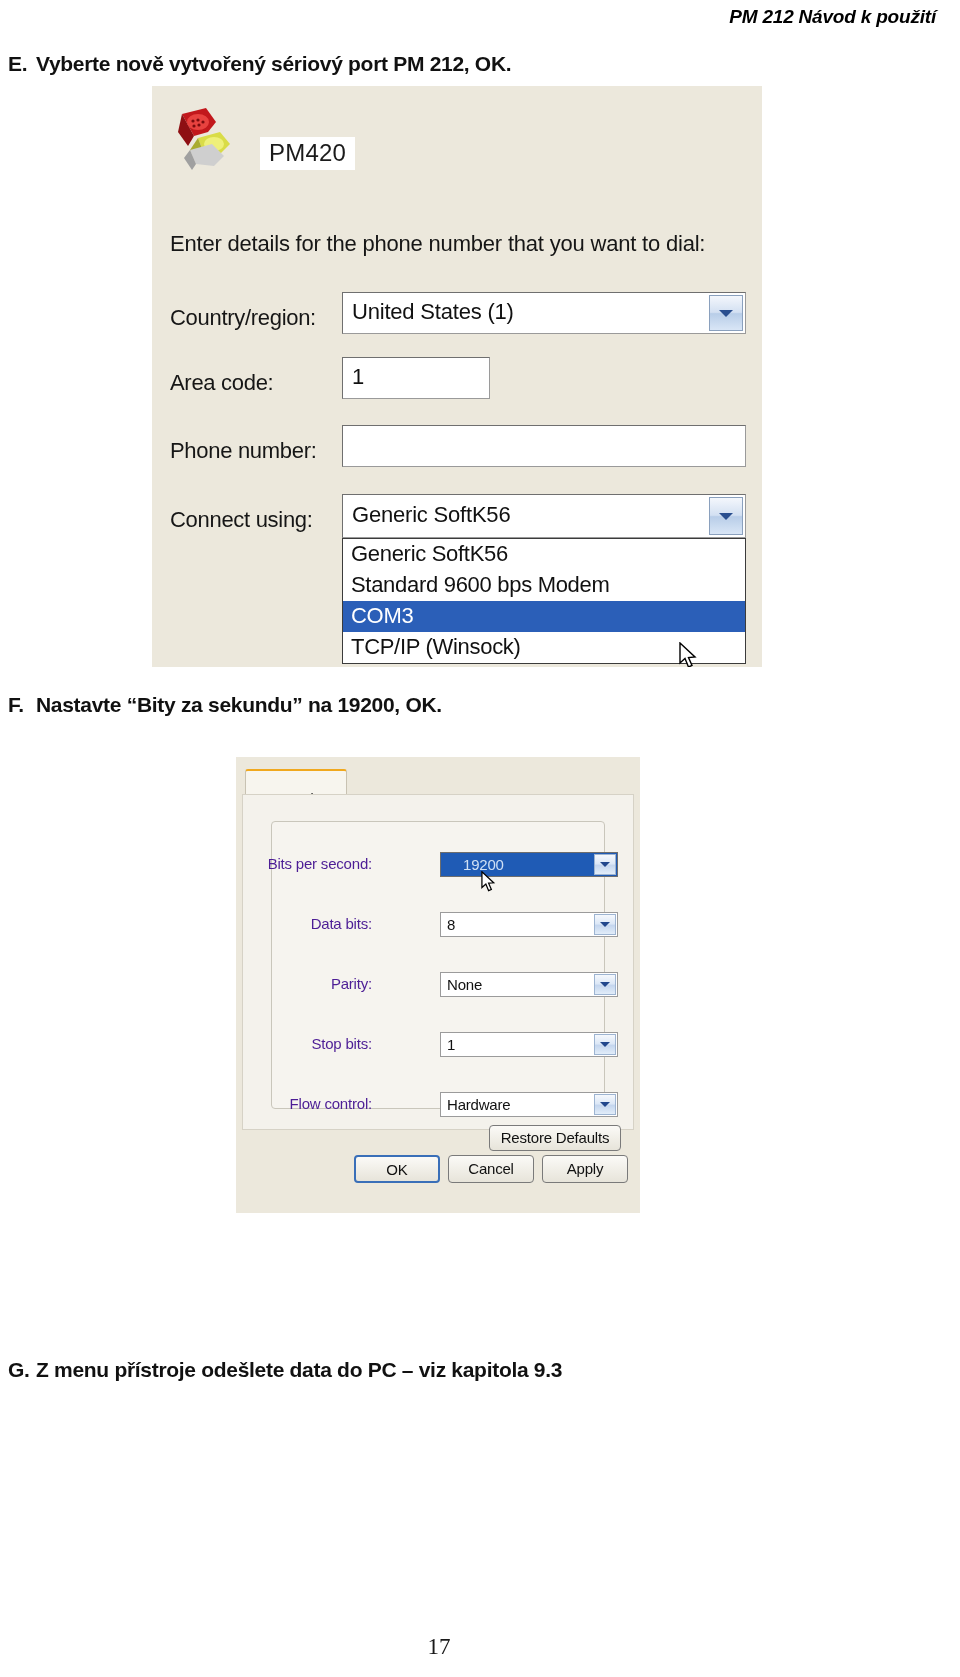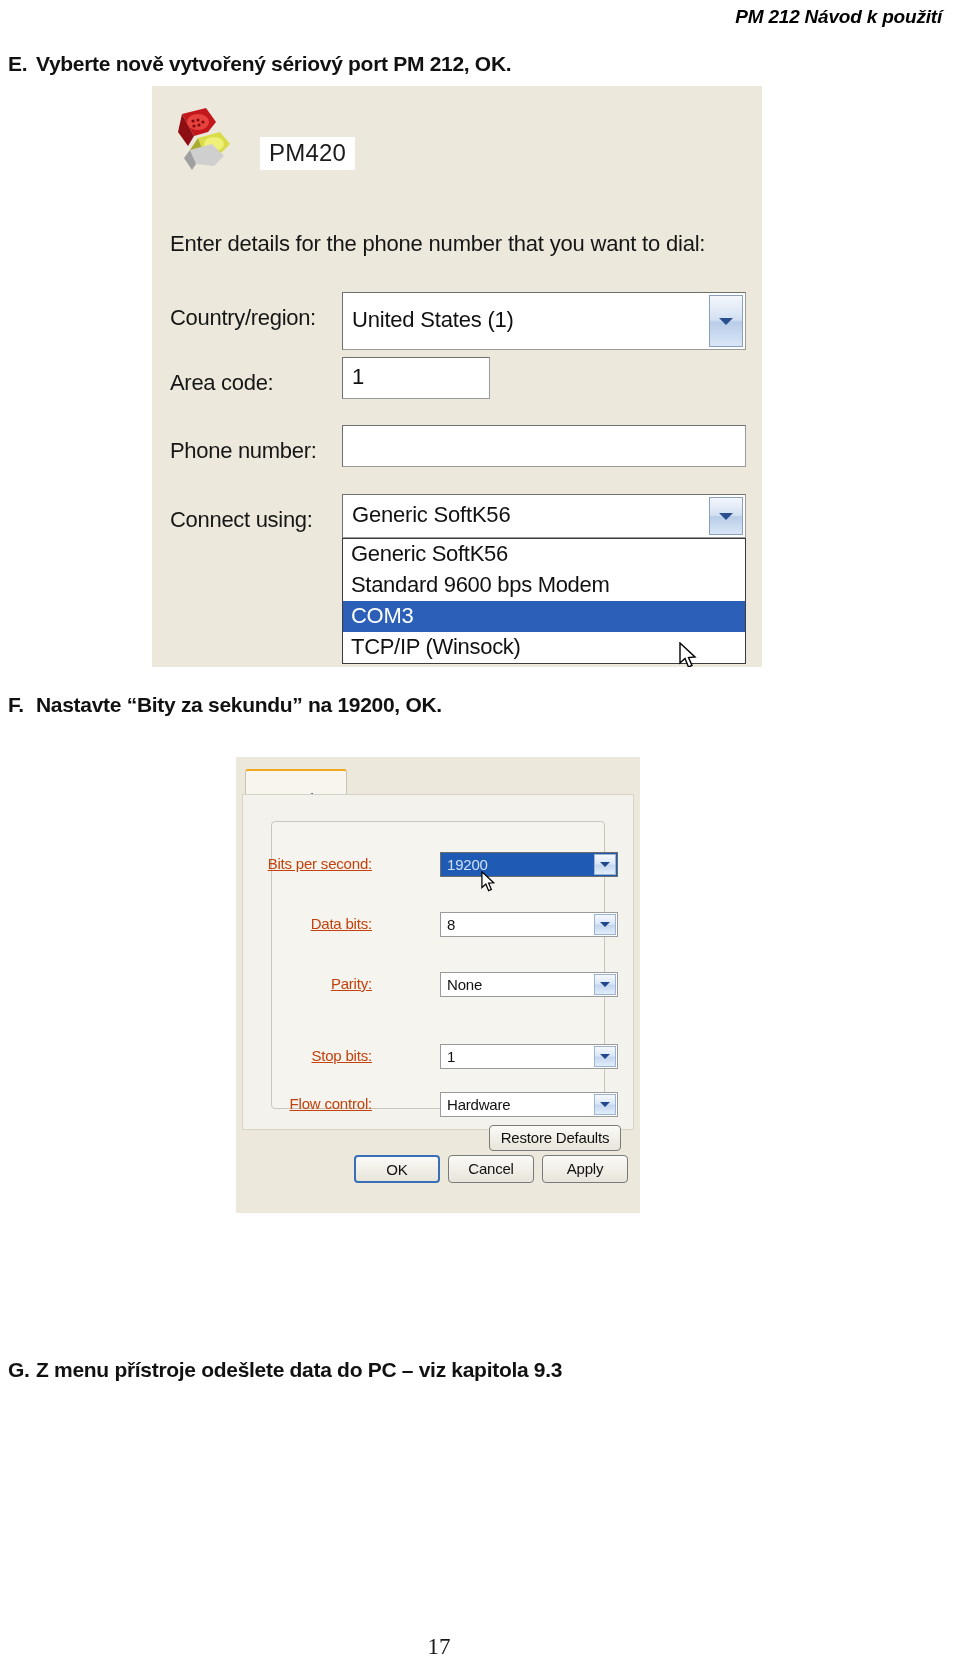--- a/index.html
+++ b/index.html
@@ -13,21 +13,21 @@
     position: relative;
     font-family: "Liberation Sans", sans-serif;
     color: #000000;
     overflow: hidden;
   }
 
   
   .running-head {
     position: absolute;
     top: 6px;
-    right: 18px;
+    right: 24px;
     font-style: italic;
     font-weight: bold;
     font-size: 19px;
     letter-spacing: -0.2px;
     color: #000;
     white-space: nowrap;
   }
 
   
   .step {
@@ -235,24 +235,23 @@
     position: absolute;
     left: 0;
     right: 0;
     height: 26px;
   }
   .fig-port .prow .lbl {
     position: absolute;
     right: 232px;
     top: 3px;
     font-size: 15px;
-    color: #c2410c;
-    white-space: nowrap;
-    letter-spacing: -0.2px;
-    text-decoration: underline;
+    color: #4c1d95;
+    white-space: nowrap;
+    letter-spacing: -0.2px;
   }
   .fig-port .prow .combo {
     position: absolute;
     left: 168px;
     width: 178px;
     top: 0;
     height: 25px;
     background: #ffffff;
     border: 1px solid #9b9b9b;
     box-sizing: border-box;
@@ -265,20 +264,21 @@
     color: #111;
     letter-spacing: -0.2px;
     white-space: nowrap;
   }
   .fig-port .prow .combo.highlight {
     background: #1f5bb5;
     border: 1px solid #6d6d6d;
   }
   .fig-port .prow .combo.highlight .val {
     color: #cfe0f5;
+    margin-left: 16px;
   }
   .fig-port .prow .arrow {
     position: absolute;
     right: 1px;
     top: 1px;
     bottom: 1px;
     width: 22px;
     background: linear-gradient(180deg,#f5f8fd 0%,#dbe7f6 48%,#c3d5ee 53%,#e2edf9 100%);
     border: 1px solid #9db4d1;
     box-sizing: border-box;
@@ -357,21 +357,21 @@
       <path d="M18 48 L40 42 L52 54 L42 64 L24 62 Z" fill="#cfcfcf"></path>
       <path d="M18 48 L24 62 L20 68 L12 56 Z" fill="#a0a0a0"></path>
     </g>
   </svg>
 
   <div class="dlg-title">PM420</div>
 
   <div class="instruction">Enter details for the phone number that you want to dial:</div>
 
   <div class="row-label" style="left:18px; top:219px;">Country/region:</div>
-  <div class="field" style="left:190px; top:206px; width:404px; height:58px;">
+  <div class="field" style="left:190px; top:206px; width:404px; height:42px;">
     <span class="value">United States (1)</span>
     <span class="combo-arrow">
         <span class="chev"></span>
       </span>
   </div>
 
   <div class="row-label" style="left:18px; top:284px;">Area code:</div>
   <div class="field" style="left:190px; top:271px; width:148px; height:42px;">
     <span class="value">1</span>
   </div>
@@ -437,21 +437,21 @@
       <div class="prow" style="top:150px;">
         <span class="lbl">Parity:</span>
         <span class="combo">
           <span class="val">None</span>
           <span class="arrow">
               <span class="chev"></span>
             </span>
         </span>
       </div>
 
-      <div class="prow" style="top:222px;">
+      <div class="prow" style="top:210px;">
         <span class="lbl">Stop bits:</span>
         <span class="combo">
           <span class="val">1</span>
           <span class="arrow">
               <span class="chev"></span>
             </span>
         </span>
       </div>
 
       <div class="prow" style="top:270px;">

